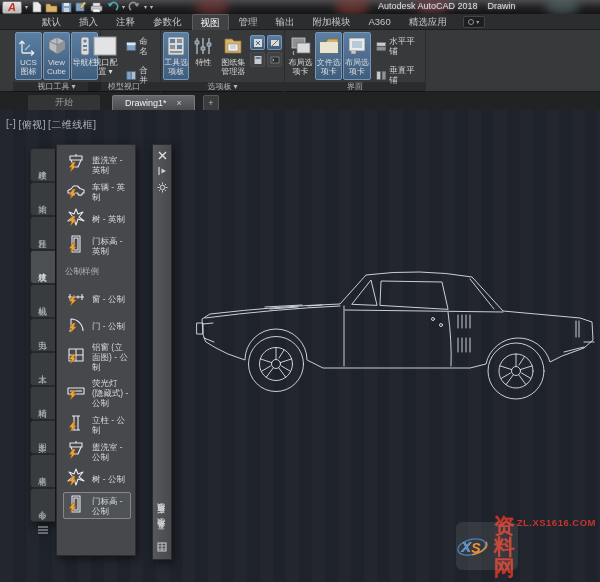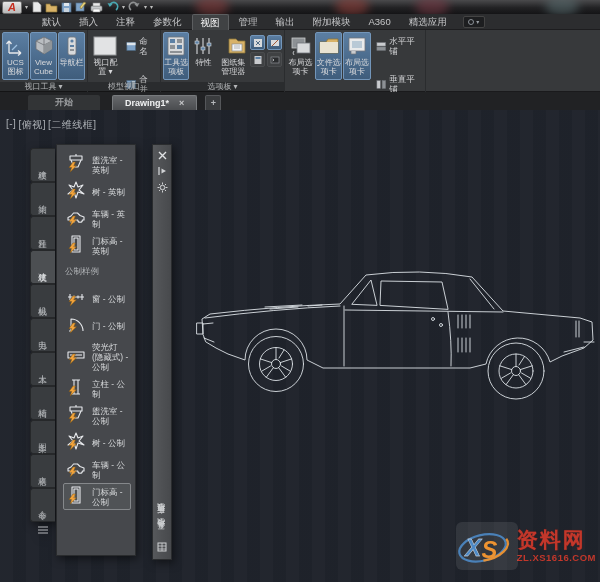--- a/index.html
+++ b/index.html
@@ -31,30 +31,30 @@
   
   .ribbon{position:absolute;left:0;top:30px;width:600px;height:62px;background:#37393b;border-bottom:1px solid #1a1a1c;}
   .panel{position:absolute;top:0;height:62px;border-right:1px solid #2a2c2e;}
   .panel .plabel{position:absolute;left:0;right:0;bottom:0;height:10px;background:rgba(0,0,0,.22);
     color:#b4b6b8;font-size:8px;line-height:10px;text-align:center;white-space:nowrap;}
   .pbody{position:absolute;left:0;top:1px;right:0;bottom:11px;display:flex;align-items:stretch;padding:1px 2px;gap:1px;}
   .btn-big{width:30px;display:flex;flex-direction:column;align-items:center;justify-content:flex-start;
     padding-top:2px;gap:1px;border-radius:2px;border:1px solid transparent;}
   .btn-big .blabel{color:#d8d9db;font-size:8px;line-height:9px;text-align:center;}
   .btn-big.toggled{background:linear-gradient(#5b7ea2,#3f5d7c);border:1px solid #7396ba;}
-  .vcol{display:flex;flex-direction:column;justify-content:flex-start;gap:14px;padding-top:2px;}
+  .vcol{display:flex;flex-direction:column;justify-content:flex-start;gap:5px;padding-top:2px;}
   .btn-small{display:flex;align-items:center;gap:3px;color:#d4d5d7;font-size:8.5px;line-height:10px;
     padding:1px 3px;border-radius:2px;border:1px solid transparent;}
   .minigrid{display:grid;grid-template-columns:15px 15px;grid-auto-rows:15px;gap:2px;padding-top:3px;}
   .minibtn{border-radius:2px;border:1px solid #4a4c4e;background:#3f4143;display:flex;align-items:center;justify-content:center;}
   .minibtn.toggled{background:linear-gradient(#5b7ea2,#3f5d7c);border:1px solid #7396ba;}
 
   
   .filetabs{position:absolute;left:0;top:92px;width:600px;height:18px;background:#212224;display:flex;align-items:flex-end;}
-  .ftab{height:15px;display:flex;align-items:center;padding:0 12px;font-size:9px;margin-left:2px;border-radius:2px 2px 0 0;font-weight:bold;}
+  .ftab{height:15px;display:flex;align-items:center;padding:0 12px;font-size:9px;margin-left:2px;border-radius:2px 2px 0 0;}
   .ftab.start{background:#323436;color:#9d9fa1;width:72px;justify-content:center;}
   .ftab.doc{background:linear-gradient(#66686b,#4a4c4f);color:#f0f1f2;gap:10px;border:1px solid #777a7d;border-bottom:none;}
   .ftab .x{color:#c9cacc;font-size:9px;}
   .ftab.plus{background:#3a3c3e;color:#b7b9bb;width:16px;padding:0;justify-content:center;border:1px solid #55575a;border-bottom:none;}
 
   
   .canvas{position:absolute;left:0;top:110px;width:600px;height:472px;background:#1f232b;
     background-image:repeating-linear-gradient(90deg,rgba(255,255,255,.014) 0 13px,rgba(0,0,0,.02) 13px 26px);}
   .vplabel{position:absolute;left:6px;top:8px;color:#aeb2b7;font-size:10px;letter-spacing:.5px;display:flex;gap:2px;}
   .vplabel span{cursor:default;}
@@ -79,21 +79,21 @@
   .pal-header{color:#b2b5b8;font-size:8.5px;height:26px;display:flex;align-items:center;padding-left:2px;}
   .ptitle{position:absolute;left:122px;top:0;width:20px;height:416px;background:linear-gradient(90deg,#56585b,#47494c);
     border:1px solid #2a2c2e;display:flex;flex-direction:column;align-items:center;padding:3px 0;}
   .ptitle .ico{width:14px;height:14px;display:flex;align-items:center;justify-content:center;margin-bottom:2px;}
   .ptitle .vtxt{flex:1;display:flex;align-items:flex-end;justify-content:center;padding-bottom:4px;}
   .ptitle .vtxt span{writing-mode:vertical-rl;transform:rotate(180deg);color:#cfd1d3;font-size:8px;letter-spacing:1px;white-space:nowrap;}
 
   
   .wm{position:absolute;right:4px;bottom:10px;width:140px;height:52px;display:flex;align-items:center;gap:4px;}
   .wm .card{position:absolute;left:0;top:2px;width:62px;height:48px;background:rgba(235,235,235,.10);border-radius:6px;}
-  .wm .txts{display:flex;flex-direction:column;align-items:flex-start;line-height:1;}
+  .wm .txts{display:flex;flex-direction:row;align-items:flex-start;line-height:1;}
   .wm .site{color:#c2372b;font-size:21px;font-weight:bold;letter-spacing:2px;text-shadow:0 0 1px #7e241c;}
   .wm .url{color:#c2372b;font-size:9.5px;font-weight:bold;letter-spacing:.5px;margin-top:3px;}
 </style>
 </head>
 <body>
 
 <div id="app">
 
   <div class="titlebar">
     <div class="blob" style="left:195px;background:#8a3c3c;"></div>
@@ -142,39 +142,42 @@
       <span class="caret">▾</span>
       <span>
           <svg width="13" height="12" viewBox="0 0 13 12">
             <path d="M3 9 A4.2 4.2 0 1 1 9.5 4.5" fill="none" stroke="#8e9092" stroke-width="1.6"></path>
             <path d="M11.5 2 L9.2 6 L6.5 3.2 Z" fill="#8e9092"></path>
           </svg>
         </span>
       <span class="caret">▾</span>
       <span class="caret">▾</span>
     </div>
+    <div class="win-title">
+      <span>Autodesk AutoCAD 2018</span><b>Drawin</b>
+    </div>
   </div>
 
   <div class="tabrow">
     <span class="rtab">默认</span>
     <span class="rtab">插入</span>
     <span class="rtab">注释</span>
     <span class="rtab">参数化</span>
     <span class="rtab active">视图</span>
     <span class="rtab">管理</span>
     <span class="rtab">输出</span>
     <span class="rtab">附加模块</span>
     <span class="rtab">A360</span>
     <span class="rtab">精选应用</span>
     <span class="media-btn"><span class="lens"></span>▾</span>
   </div>
 
   <div class="ribbon">
 
-    <div class="panel" style="left:0;width:88px;">
+    <div class="panel" style="left:13px;width:88px;">
       <div class="pbody">
         <div class="btn-big toggled">
           <svg width="22" height="22" viewBox="0 0 22 22">
               <path d="M4 18 L4 6 M4 18 L16 18 M4 6 L1.5 9 M4 6 L6.5 9 M16 18 L13 15.5 M16 18 L13 20.5" stroke="#e6e8ea" stroke-width="1.3" fill="none"></path>
               <path d="M7 15 l5 -5" stroke="#9fc2e2" stroke-width="1.2"></path>
             </svg>
           <span class="blabel">UCS 图标</span>
         </div>
         <div class="btn-big toggled">
           <svg width="22" height="22" viewBox="0 0 22 22">
@@ -247,21 +250,21 @@
         </div>
         <div class="btn-big">
           <svg width="22" height="22" viewBox="0 0 22 22">
               <path d="M5 3 V19 M11 3 V19 M17 3 V19" stroke="#c9cbce" stroke-width="1.2"></path>
               <rect x="3" y="6" width="4" height="3" fill="#5c80a4" stroke="#d8dadc" stroke-width="0.6"></rect>
               <rect x="9" y="12" width="4" height="3" fill="#5c80a4" stroke="#d8dadc" stroke-width="0.6"></rect>
               <rect x="15" y="8" width="4" height="3" fill="#5c80a4" stroke="#d8dadc" stroke-width="0.6"></rect>
             </svg>
           <span class="blabel">特性</span>
         </div>
-        <div class="btn-big" style="width:36px;align-items:flex-end;">
+        <div class="btn-big" style="width:36px;">
           <svg width="22" height="22" viewBox="0 0 22 22">
               <path d="M3 4 h7 l2 2 h7 v12 H3 Z" fill="#d8b268" stroke="#8a7338" stroke-width="0.8"></path>
               <rect x="6" y="9" width="10" height="7" fill="#f2f3f4" stroke="#8a8c8e" stroke-width="0.7"></rect>
               <path d="M8 11 h6 M8 13 h6" stroke="#9a9c9e" stroke-width="0.7"></path>
             </svg>
           <span class="blabel">图纸集管理器</span>
         </div>
         <div class="minigrid">
           <div class="minibtn toggled">
               <svg width="10" height="10" viewBox="0 0 10 10">
@@ -334,20 +337,21 @@
           </div>
           <div class="btn-small">
             <svg width="12" height="11" viewBox="0 0 12 11">
                 <rect x="1" y="1" width="7" height="6" fill="#8d9195" stroke="#70747a" stroke-width="0.6"></rect>
                 <rect x="4" y="4" width="7" height="6" fill="#d8dadc" stroke="#70747a" stroke-width="0.6"></rect>
               </svg>
             <span>层叠</span>
           </div>
         </div>
       </div>
+      <div class="plabel">界面</div>
     </div>
   </div>
 
   <div class="filetabs">
     <div class="ftab start" style="margin-left:28px;">开始</div>
     <div class="ftab doc" style="margin-left:12px;align-items:center;">
       <span>Drawing1*</span>
       <span class="x">×</span>
     </div>
     <div class="ftab plus" style="margin-left:8px;">+</div>
@@ -459,34 +463,34 @@
                   <rect x="4" y="3" width="12" height="4"></rect>
                   <path d="M5 7 L8 14 H12 L15 7 M10 3 V1"></path>
                 </g>
                 <path d="M7 9 L3 14.5 H5.6 L4.2 19 L10.5 12.8 H7.8 L9.4 9 Z" fill="#f2a33c" stroke="#7d5410" stroke-width="0.5"></path>
               </svg></span>
             <span class="plbl">盥洗室 - 英制</span>
           </div>
           <div class="pal-item">
             <span><svg width="20" height="20" viewBox="0 0 20 20">
                 <g fill="none" stroke="#e8eaed" stroke-width="1.1" stroke-linejoin="round">
+                  <path d="M2 13 h2.2 a2.3 2.3 0 0 0 4.6 0 h3 a2.3 2.3 0 0 0 4.6 0 H18 v-3 l-4 -1.5 -2.5 -2.5 h-4 L5 9 L2 10.5 Z"></path>
+                </g>
+                <path d="M7 9 L3 14.5 H5.6 L4.2 19 L10.5 12.8 H7.8 L9.4 9 Z" fill="#f2a33c" stroke="#7d5410" stroke-width="0.5"></path>
+              </svg></span>
+            <span class="plbl">车辆 - 英制</span>
+          </div>
+          <div class="pal-item">
+            <span><svg width="20" height="20" viewBox="0 0 20 20">
+                <g fill="none" stroke="#e8eaed" stroke-width="1.1" stroke-linejoin="round">
                   <path d="M10 2 L12 7 L17 5 L13 10 L18 14 L12 12 L10 18 L8 12 L2 14 L7 10 L3 5 L8 7 Z"></path>
                 </g>
                 <path d="M7 9 L3 14.5 H5.6 L4.2 19 L10.5 12.8 H7.8 L9.4 9 Z" fill="#f2a33c" stroke="#7d5410" stroke-width="0.5"></path>
               </svg></span>
             <span class="plbl">树 - 英制</span>
-          </div>
-          <div class="pal-item">
-            <span><svg width="20" height="20" viewBox="0 0 20 20">
-                <g fill="none" stroke="#e8eaed" stroke-width="1.1" stroke-linejoin="round">
-                  <path d="M2 13 h2.2 a2.3 2.3 0 0 0 4.6 0 h3 a2.3 2.3 0 0 0 4.6 0 H18 v-3 l-4 -1.5 -2.5 -2.5 h-4 L5 9 L2 10.5 Z"></path>
-                </g>
-                <path d="M7 9 L3 14.5 H5.6 L4.2 19 L10.5 12.8 H7.8 L9.4 9 Z" fill="#f2a33c" stroke="#7d5410" stroke-width="0.5"></path>
-              </svg></span>
-            <span class="plbl">车辆 - 英制</span>
           </div>
           <div class="pal-item">
             <span><svg width="20" height="20" viewBox="0 0 20 20">
                 <g fill="none" stroke="#e8eaed" stroke-width="1.1" stroke-linejoin="round">
                   <rect x="6" y="2" width="8" height="16"></rect>
                   <rect x="8" y="4" width="4" height="12"></rect>
                 </g>
                 <path d="M7 9 L3 14.5 H5.6 L4.2 19 L10.5 12.8 H7.8 L9.4 9 Z" fill="#f2a33c" stroke="#7d5410" stroke-width="0.5"></path>
               </svg></span>
             <span class="plbl">门标高 - 英制</span>
@@ -506,20 +510,30 @@
                 <g fill="none" stroke="#e8eaed" stroke-width="1.1" stroke-linejoin="round">
                   <path d="M3 17 h2 V5 a12 12 0 0 1 12 12"></path>
                 </g>
                 <path d="M7 9 L3 14.5 H5.6 L4.2 19 L10.5 12.8 H7.8 L9.4 9 Z" fill="#f2a33c" stroke="#7d5410" stroke-width="0.5"></path>
               </svg></span>
             <span class="plbl">门 - 公制</span>
           </div>
           <div class="pal-item twoline">
             <span><svg width="20" height="20" viewBox="0 0 20 20">
                 <g fill="none" stroke="#e8eaed" stroke-width="1.1" stroke-linejoin="round">
+                  <rect x="3" y="4" width="14" height="12"></rect>
+                  <path d="M10 4 v12 M3 10 h14"></path>
+                </g>
+                <path d="M7 9 L3 14.5 H5.6 L4.2 19 L10.5 12.8 H7.8 L9.4 9 Z" fill="#f2a33c" stroke="#7d5410" stroke-width="0.5"></path>
+              </svg></span>
+            <span class="plbl">铝窗 (立面图) - 公制</span>
+          </div>
+          <div class="pal-item twoline">
+            <span><svg width="20" height="20" viewBox="0 0 20 20">
+                <g fill="none" stroke="#e8eaed" stroke-width="1.1" stroke-linejoin="round">
                   <rect x="2" y="7" width="16" height="6"></rect>
                   <path d="M4 10 h12"></path>
                 </g>
                 <path d="M7 9 L3 14.5 H5.6 L4.2 19 L10.5 12.8 H7.8 L9.4 9 Z" fill="#f2a33c" stroke="#7d5410" stroke-width="0.5"></path>
               </svg></span>
             <span class="plbl">荧光灯 (隐藏式) - 公制</span>
           </div>
           <div class="pal-item">
             <span><svg width="20" height="20" viewBox="0 0 20 20">
                 <g fill="none" stroke="#e8eaed" stroke-width="1.1" stroke-linejoin="round">
@@ -540,29 +554,20 @@
             <span class="plbl">盥洗室 - 公制</span>
           </div>
           <div class="pal-item">
             <span><svg width="20" height="20" viewBox="0 0 20 20">
                 <g fill="none" stroke="#e8eaed" stroke-width="1.1" stroke-linejoin="round">
                   <path d="M10 2 L12 7 L17 5 L13 10 L18 14 L12 12 L10 18 L8 12 L2 14 L7 10 L3 5 L8 7 Z"></path>
                 </g>
                 <path d="M7 9 L3 14.5 H5.6 L4.2 19 L10.5 12.8 H7.8 L9.4 9 Z" fill="#f2a33c" stroke="#7d5410" stroke-width="0.5"></path>
               </svg></span>
             <span class="plbl">树 - 公制</span>
-          </div>
-          <div class="pal-item">
-            <span><svg width="20" height="20" viewBox="0 0 20 20">
-                <g fill="none" stroke="#e8eaed" stroke-width="1.1" stroke-linejoin="round">
-                  <path d="M2 13 h2.2 a2.3 2.3 0 0 0 4.6 0 h3 a2.3 2.3 0 0 0 4.6 0 H18 v-3 l-4 -1.5 -2.5 -2.5 h-4 L5 9 L2 10.5 Z"></path>
-                </g>
-                <path d="M7 9 L3 14.5 H5.6 L4.2 19 L10.5 12.8 H7.8 L9.4 9 Z" fill="#f2a33c" stroke="#7d5410" stroke-width="0.5"></path>
-              </svg></span>
-            <span class="plbl">车辆 - 公制</span>
           </div>
           <div class="pal-item hovered">
             <span><svg width="20" height="20" viewBox="0 0 20 20">
                 <g fill="none" stroke="#e8eaed" stroke-width="1.1" stroke-linejoin="round">
                   <rect x="6" y="2" width="8" height="16"></rect>
                   <rect x="8" y="4" width="4" height="12"></rect>
                 </g>
                 <path d="M7 9 L3 14.5 H5.6 L4.2 19 L10.5 12.8 H7.8 L9.4 9 Z" fill="#f2a33c" stroke="#7d5410" stroke-width="0.5"></path>
               </svg></span>
             <span class="plbl">门标高 - 公制</span>

